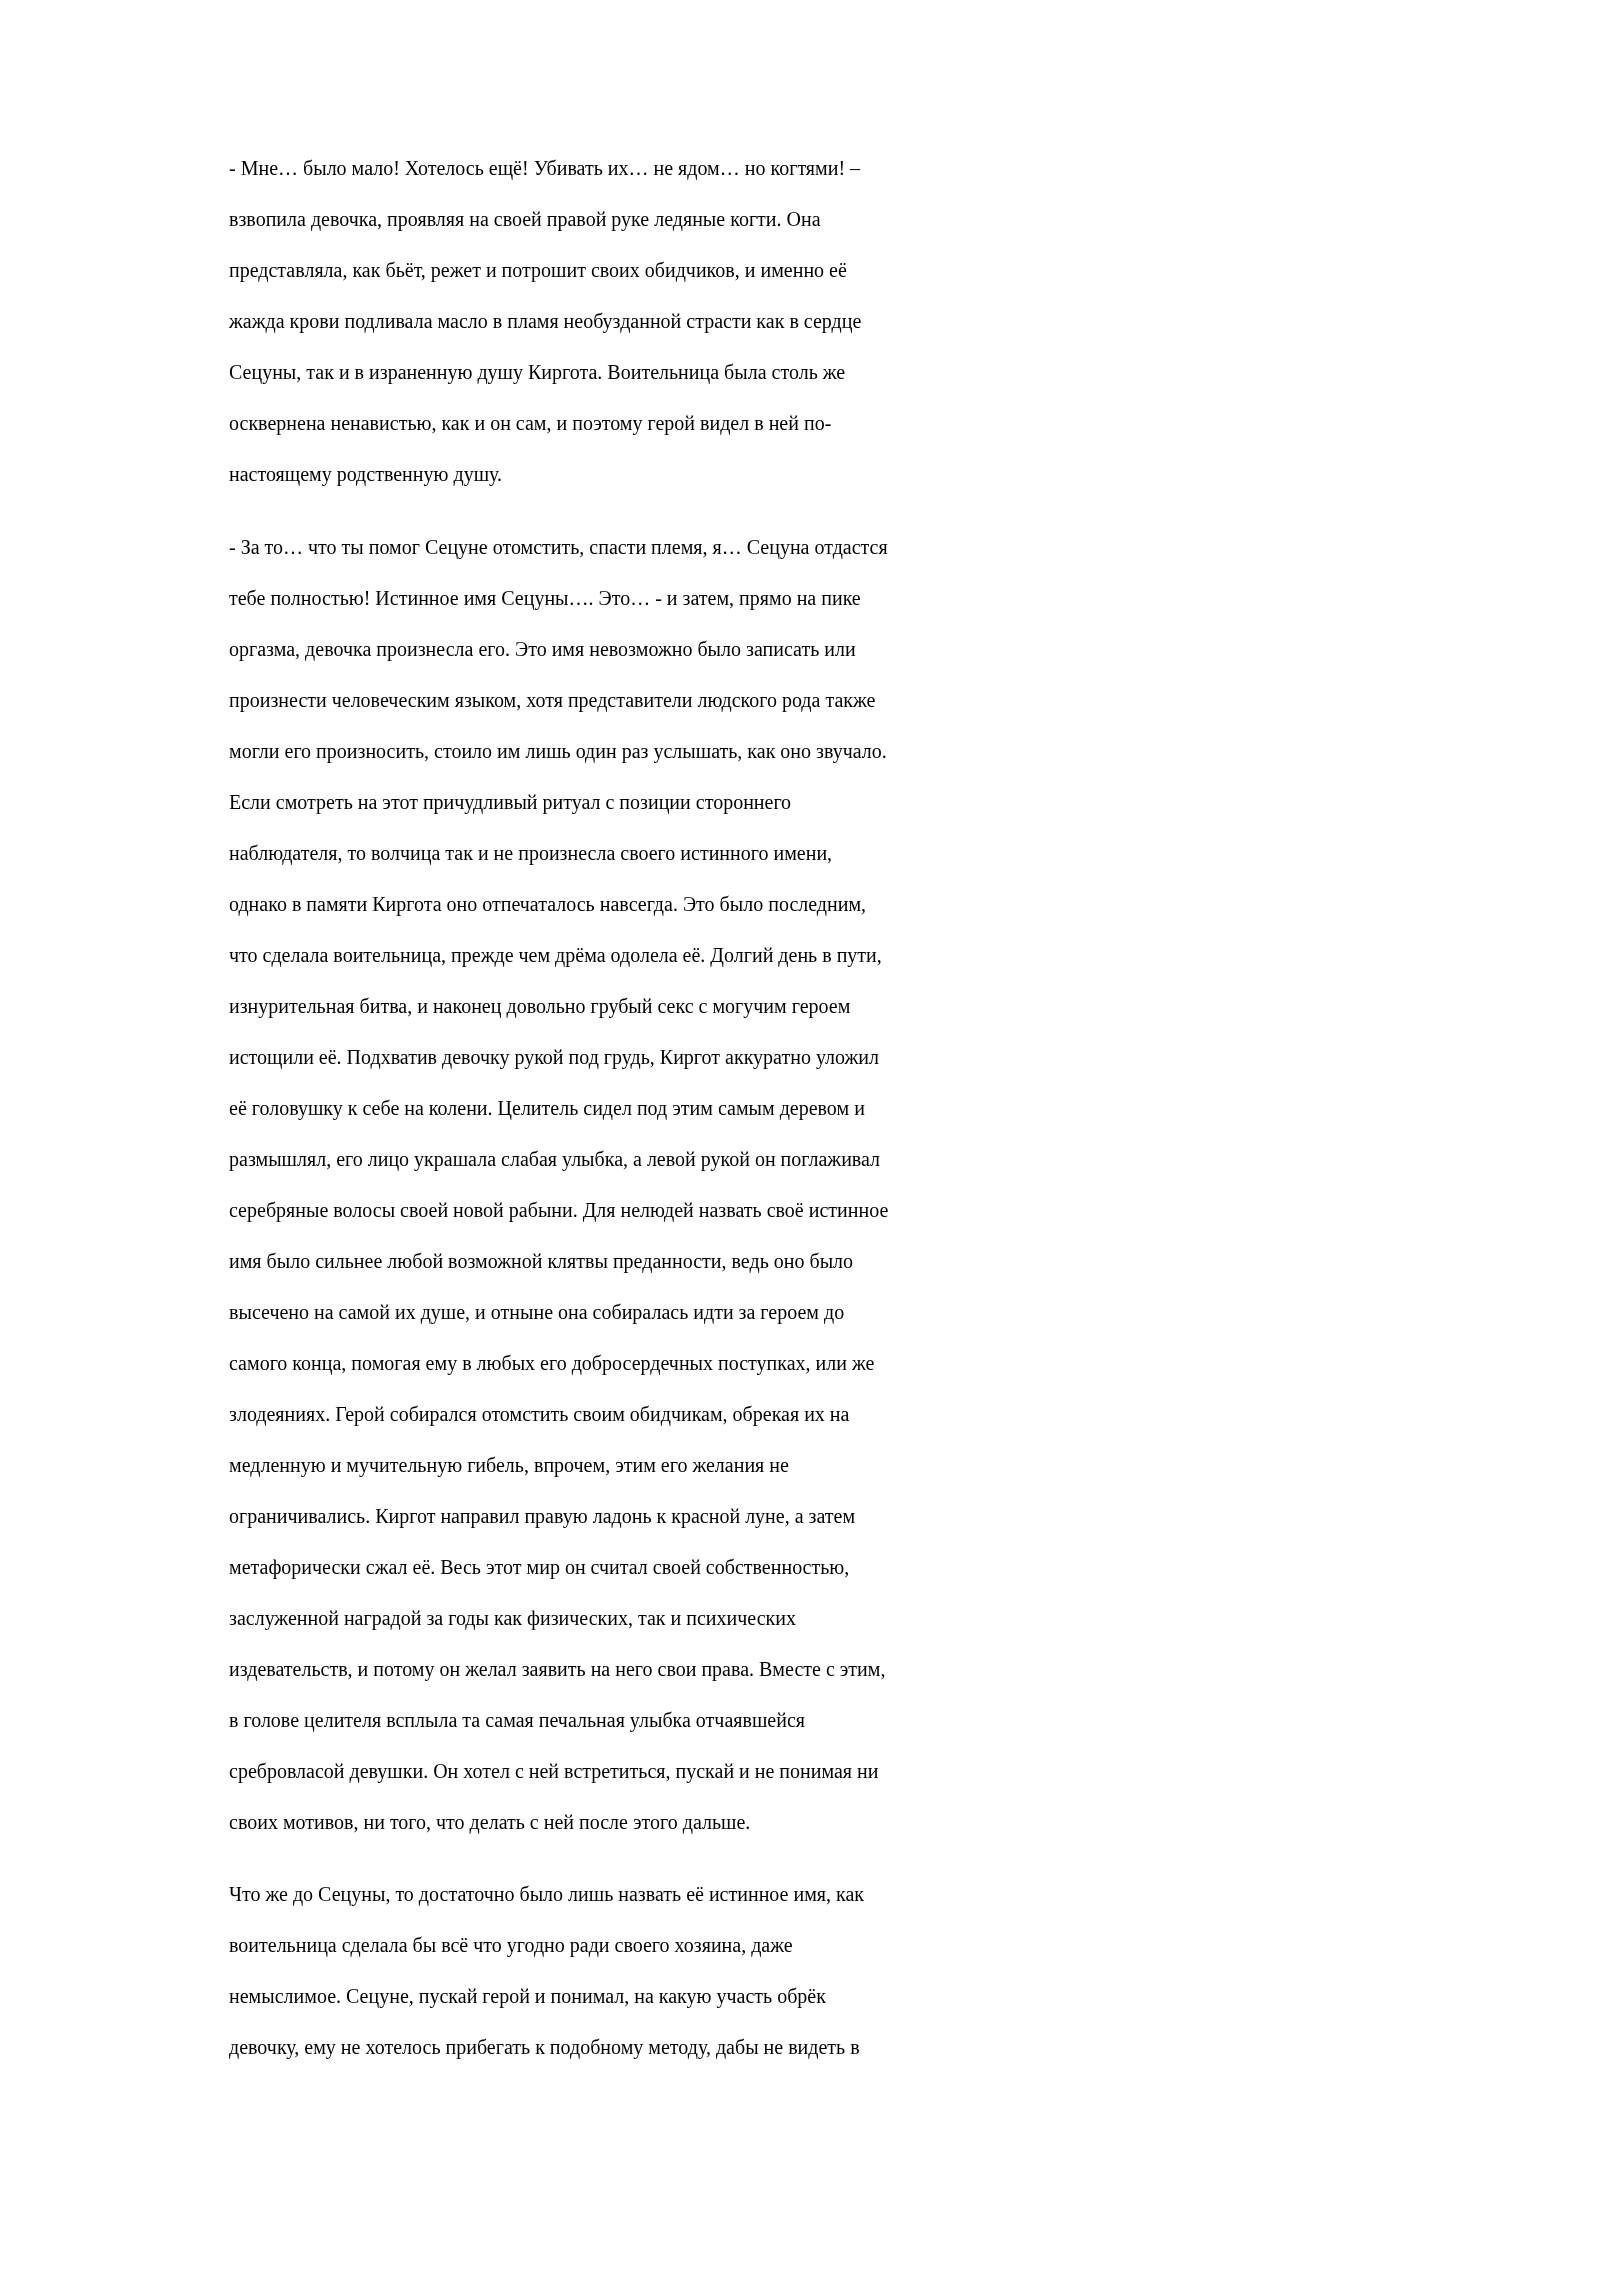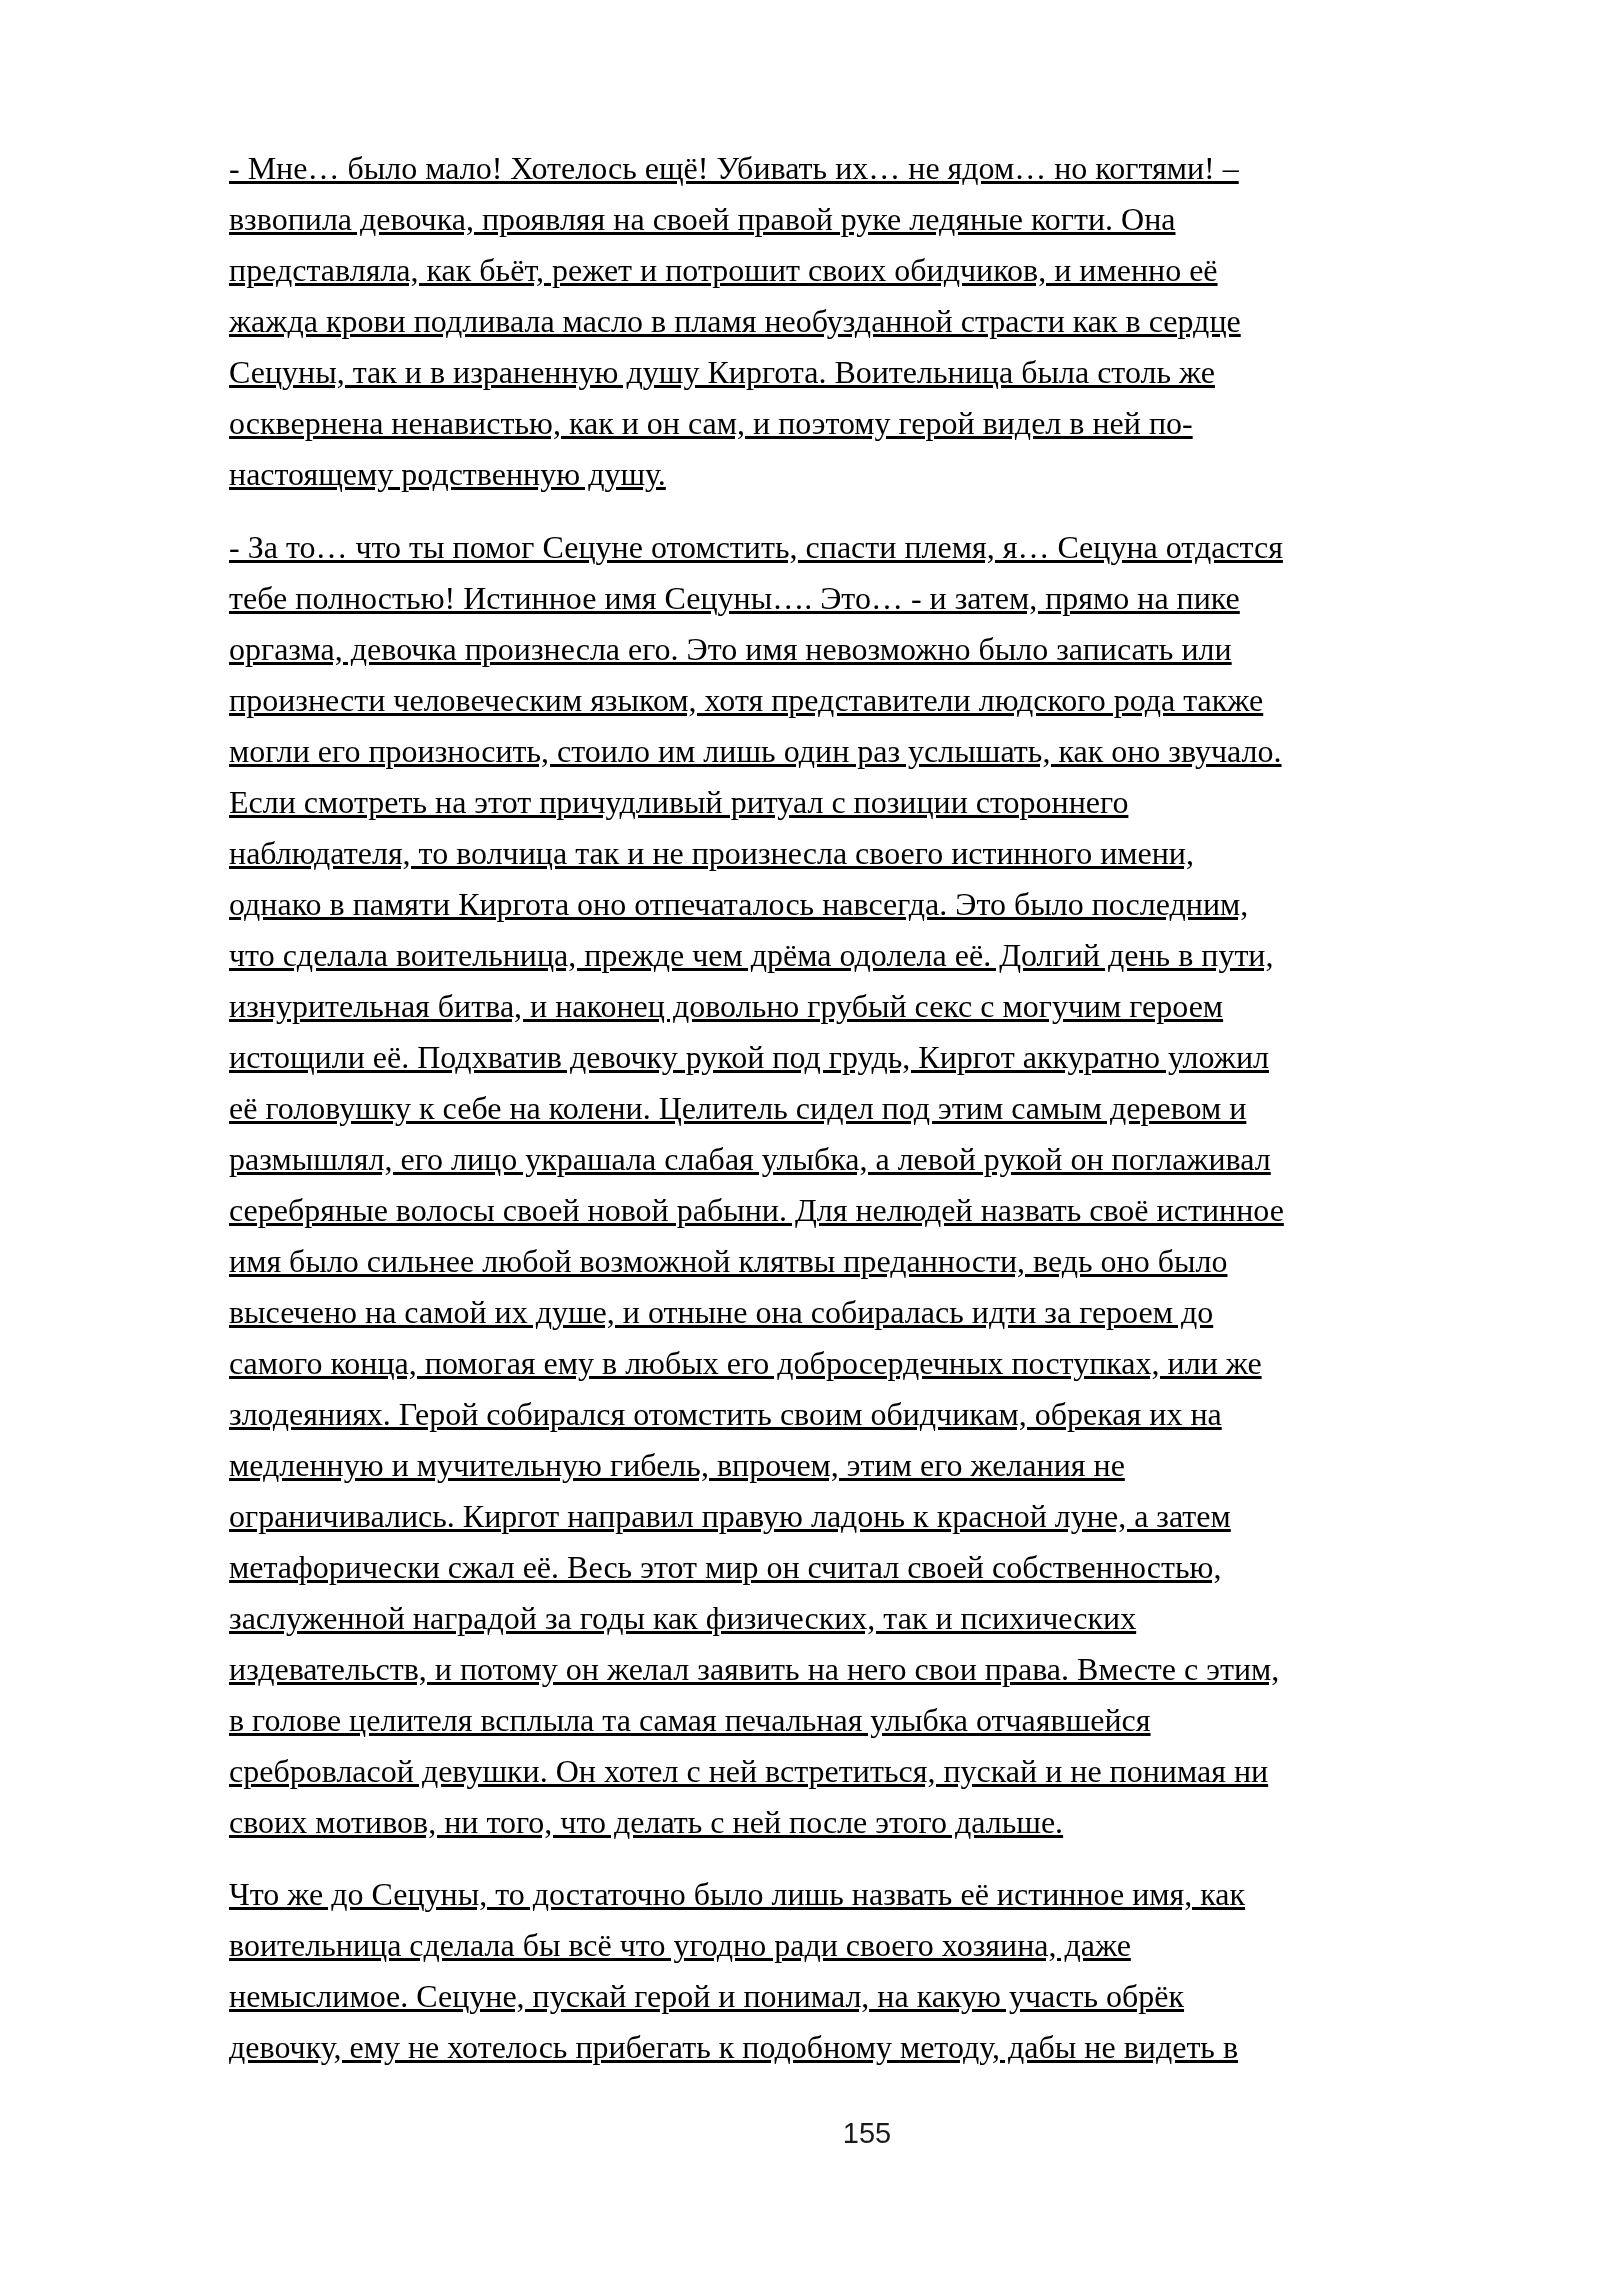--- a/index.html
+++ b/index.html
@@ -14,24 +14,23 @@
     background: #ffffff;
     overflow: hidden;
     font-family: "Liberation Serif", "DejaVu Serif", serif;
     color: #000000;
   }
   .text-block {
     position: absolute;
     left: 229px;
     top: 143px;
     width: 1276px;
-    font-size: 32px;
+    font-size: 20px;
     line-height: 51px;
     text-align: left;
-    text-decoration: underline;
   }
   .para {
     margin: 0 0 21.6px 0;
     white-space: pre-line; 
   }
   .footer {
     position: absolute;
     left: 229px;
     top: 2117px;
     width: 1276px;
@@ -77,15 +76,14 @@
 заслуженной наградой за годы как физических, так и психических
 издевательств, и потому он желал заявить на него свои права. Вместе с этим,
 в голове целителя всплыла та самая печальная улыбка отчаявшейся
 сребровласой девушки. Он хотел с ней встретиться, пускай и не понимая ни
 своих мотивов, ни того, что делать с ней после этого дальше.</p>
       <p class="para">Что же до Сецуны, то достаточно было лишь назвать её истинное имя, как
 воительница сделала бы всё что угодно ради своего хозяина, даже
 немыслимое. Сецуне, пускай герой и понимал, на какую участь обрёк
 девочку, ему не хотелось прибегать к подобному методу, дабы не видеть в</p>
     </div>
-  <div class="footer">155</div>
 </div>
 
 
 </body></html>

